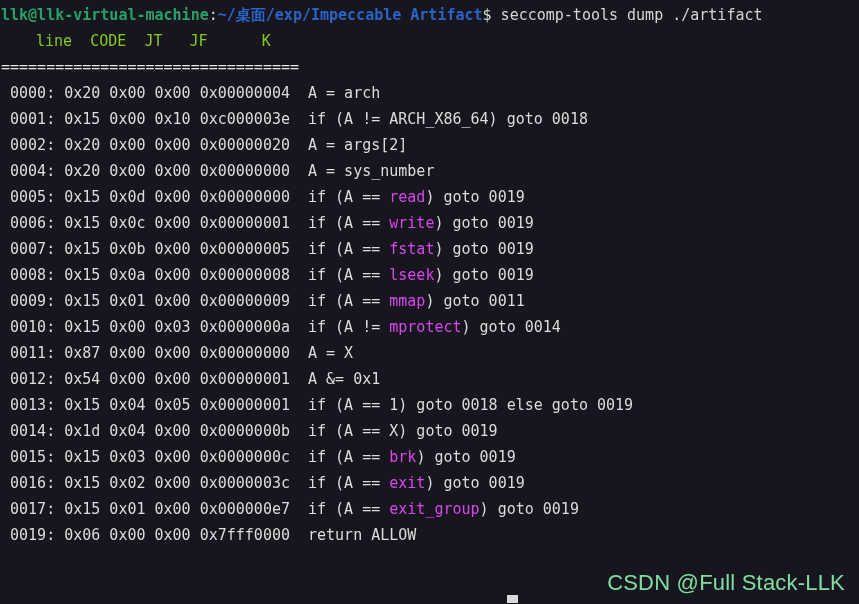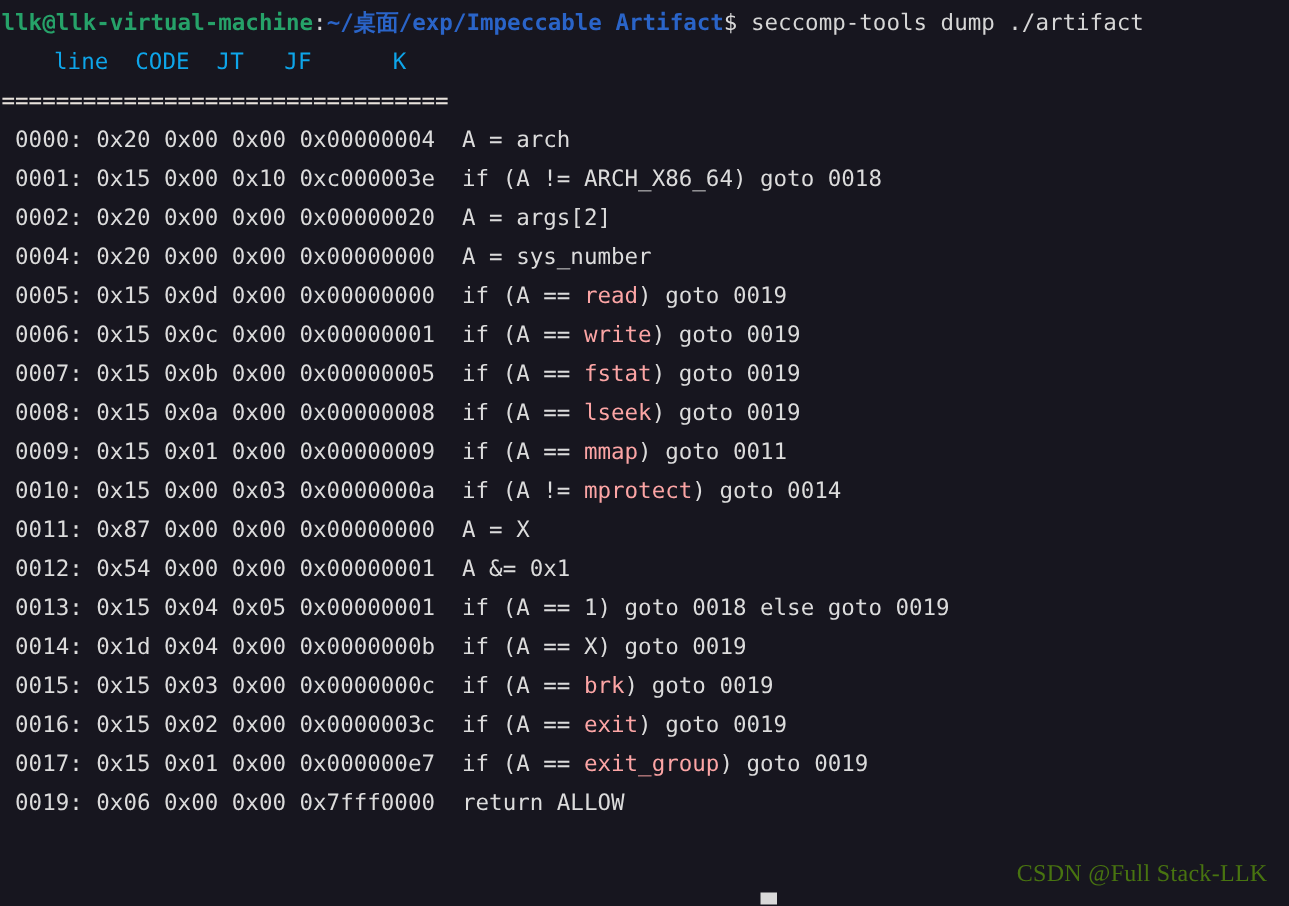--- a/index.html
+++ b/index.html
@@ -35,48 +35,48 @@
   }
 
   
   .userhost { color: #26a269; font-weight: bold; }
   .punct    { color: #d6d6d6; }
   .path     { color: #2a64c8; font-weight: bold; }
   .dollar   { color: #d9d9d9; }
   .cmd      { color: #d6d6d6; }
 
   
-  .hdr      { color: #0ea5e9; padding-left: 27px; }
+  .hdr      { color: #84cc16; padding-left: 27px; }
   .sep      { color: #e8e2dc; }
   .lineno   { color: #dcdcdc; }
   .mnem     { color: #dcdcdc; }
-  .syscall  { color: #fca5a5; }
+  .syscall  { color: #d946ef; }
 
   
   .dumprow .left  { display: inline-block; width: 307px; }
   .dumprow .right { display: inline-block; }
 
   
   #cursor {
     position: absolute;
     left: 507px;
     top: 595px;
     width: 11px;
     height: 8px;
     background: #d9d9d9;
   }
 
   
   #watermark {
     position: absolute;
     right: 14px;
     bottom: 8px;
-    font-family: Liberation Serif, serif;
-    font-size: 16px;
-    color: #4d7c0f;
+    font-family: Liberation Sans, sans-serif;
+    font-size: 22px;
+    color: #86efac;
     letter-spacing: 0.2px;
     opacity: 0.92;
     pointer-events: none;
   }
 </style>
 </head>
 <body>
 
 <div id="terminal">
 

